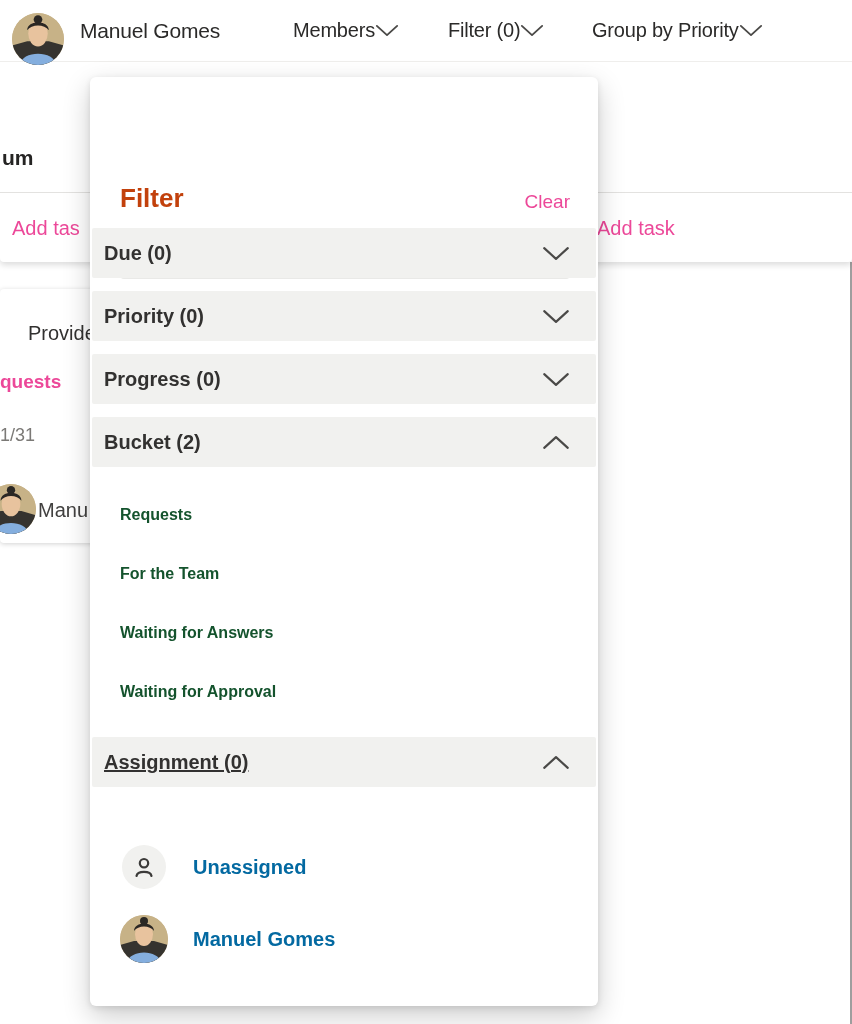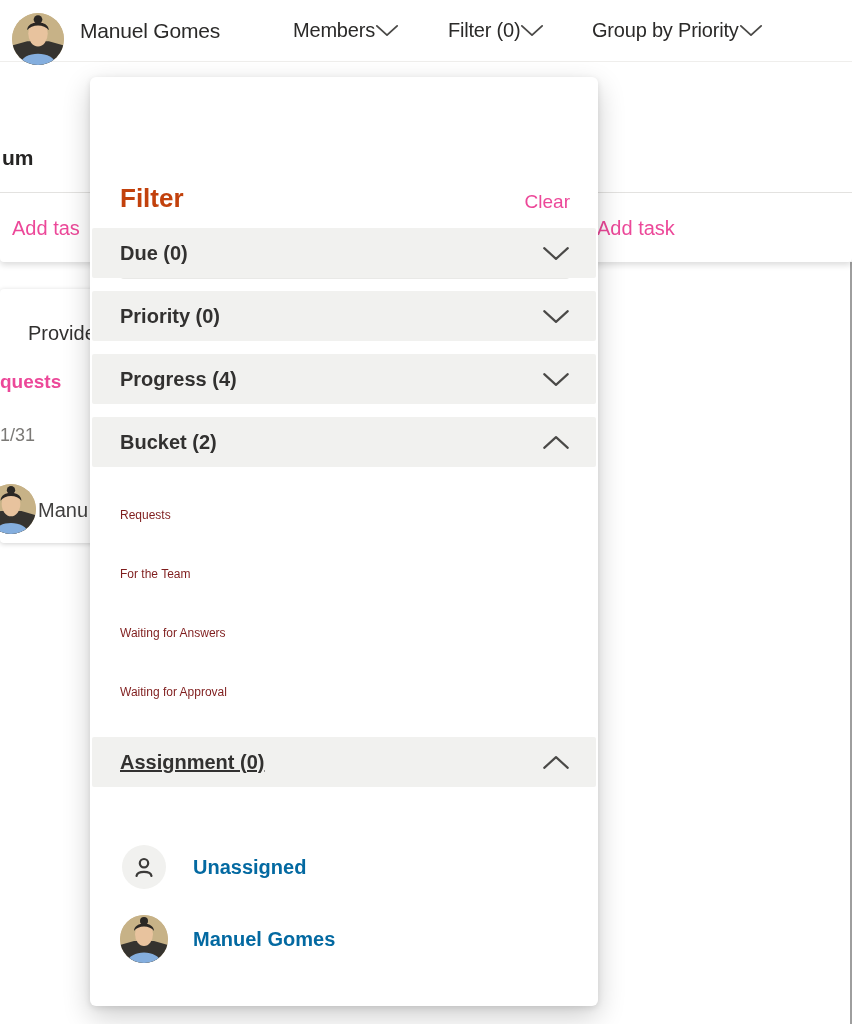--- a/index.html
+++ b/index.html
@@ -46,26 +46,26 @@
   .panel{position:absolute;left:90px;top:77px;width:508px;height:929px;background:#fff;
     border-radius:6px;box-shadow:0 10px 28px rgba(0,0,0,0.20),0 2px 6px rgba(0,0,0,0.10);z-index:10;}
   .panel-title{position:absolute;left:30px;top:106px;font-size:26px;font-weight:700;color:#c2410c;}
   .panel-clear{position:absolute;right:28px;top:114px;font-size:19px;cursor:pointer;}
   .kw-input{position:absolute;left:30px;top:156px;width:450px;height:46px;background:#e9e9e7;
     border:none;border-radius:4px;box-sizing:border-box;padding:0 16px;font-size:19px;
     font-family:"Liberation Sans","DejaVu Sans",sans-serif;color:#323130;outline:none;}
   .kw-input::placeholder{color:#7a7874;opacity:1;}
   .sections{position:absolute;left:0;top:151px;right:0;}
   .sec-bar{height:50px;margin:0 2px 13px 2px;background:#f1f1ef;border-radius:2px;
-    display:flex;align-items:center;justify-content:space-between;padding:0 26px 0 28px;cursor:pointer;}
+    display:flex;align-items:center;justify-content:space-between;padding:0 26px 0 12px;cursor:pointer;}
   .sec-bar:last-child{margin-bottom:0;}
   .sec-label{font-size:20px;font-weight:600;color:#323130;}
   .bucket-options{padding-top:5px;}
   .opt-row{height:59px;display:flex;align-items:center;padding-left:30px;cursor:pointer;}
-  .opt-label{font-size:12px;font-weight:400;color:#7f1d1d;}
+  .opt-label{font-size:16px;font-weight:700;color:#14532d;}
   .sec-bar.assignment{margin-top:16px;text-decoration:underline;}
   .assign-row{position:absolute;left:30px;width:440px;height:48px;display:flex;align-items:center;cursor:pointer;}
   .assign-row .slot{width:48px;height:48px;display:flex;align-items:center;justify-content:center;flex:0 0 auto;margin-right:25px;}
   .assign-row.unassigned{top:766px;}
   .assign-row.manuel{top:838px;}
   .unassigned-circle{width:44px;height:44px;border-radius:50%;background:#f1f1ef;
     display:flex;align-items:center;justify-content:center;}
   .person-icon path{fill:none;stroke:#3b3a39;stroke-width:2.2;stroke-linecap:round;stroke-linejoin:round;}
   .assign-label{font-size:20px;font-weight:600;color:#0369a1;}
   .assign-row .avatar{width:48px;height:48px;}
@@ -152,21 +152,21 @@
       </div>
 
       <div class="sec-bar">
         <span class="sec-label">Priority (0)</span>
         <svg class="chev" width="28" height="15" viewBox="0 0 26 14">
             <path d="M2 2 L13 12 L24 2"></path>
           </svg>
       </div>
 
       <div class="sec-bar">
-        <span class="sec-label">Progress (4)</span>
+        <span class="sec-label">Progress (0)</span>
         <svg class="chev" width="28" height="15" viewBox="0 0 26 14">
             <path d="M2 2 L13 12 L24 2"></path>
           </svg>
       </div>
 
 
       <div class="sec-bar">
         <span class="sec-label">Bucket (2)</span>
         <svg class="chev up" width="28" height="15" viewBox="0 0 26 14">
             <path d="M2 2 L13 12 L24 2"></path>

